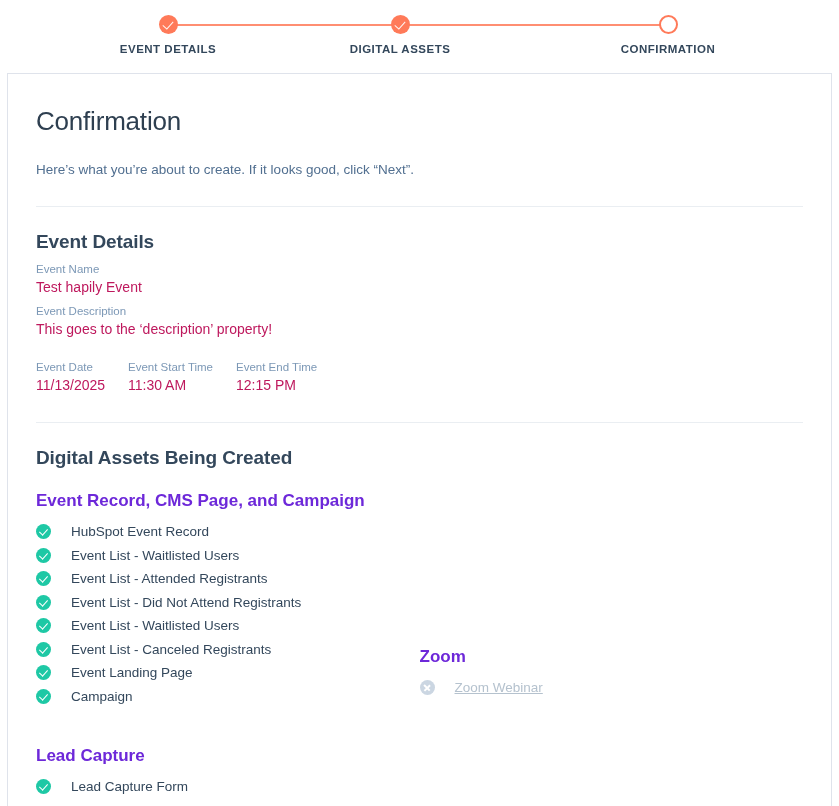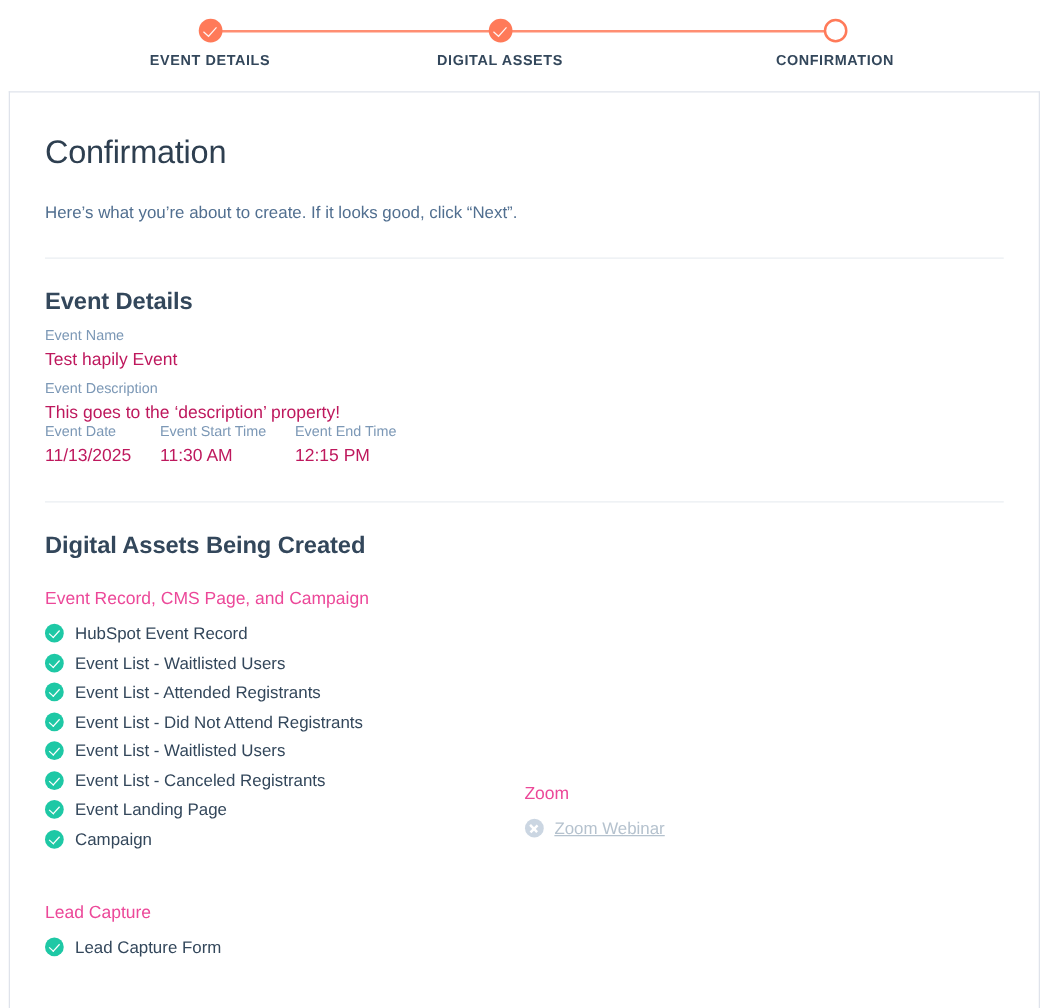--- a/index.html
+++ b/index.html
@@ -122,52 +122,52 @@
     color: #7c98b6;
     margin-bottom: 4px;
   }
   .field-value {
     font-size: 14px;
     color: #be185d;
   }
 
   .field-row {
     display: flex;
-    margin-top: 3px;
+    margin-top: 24px;
   }
   .field-row .field {
     margin-top: 0;
   }
   .col-date  { width: 92px; }
   .col-start { width: 108px; }
   .col-end   { width: 120px; }
 
   
   .assets-grid {
     display: flex;
     margin-top: 22px;
   }
   .assets-col { width: 390px; }
 
   .group-title {
-    font-size: 14px;
-    font-weight: normal;
-    color: #ec4899;
+    font-size: 17px;
+    font-weight: bold;
+    color: #6d28d9;
     margin: 0 0 9px;
   }
 
   .asset-item {
     display: flex;
     align-items: center;
     height: 23.5px;
   }
   .asset-text {
     font-size: 13.5px;
     color: #33475b;
-    margin-left: 9px;
+    margin-left: 20px;
   }
   .asset-item.disabled .asset-text { color: #b5c2ce; text-decoration: underline; }
 
   .status-icon {
     position: relative;
     flex: 0 0 auto;
     width: 15px;
     height: 15px;
     border-radius: 50%;
   }

